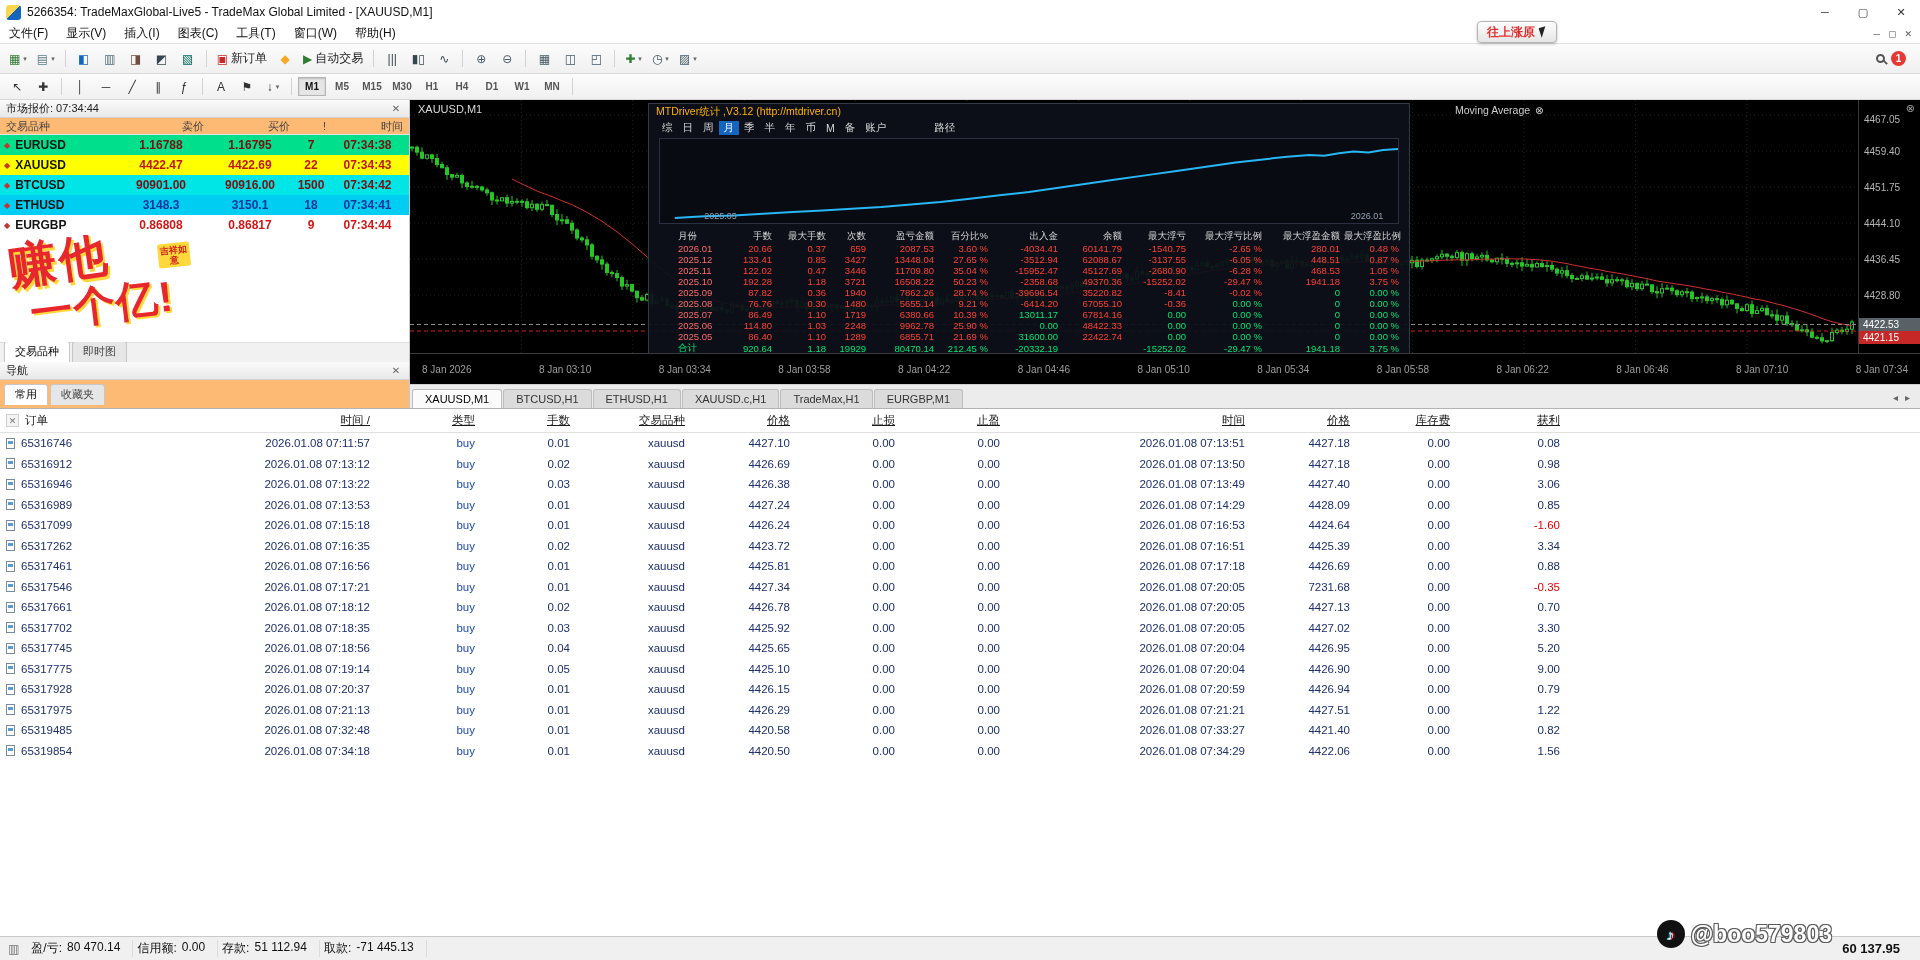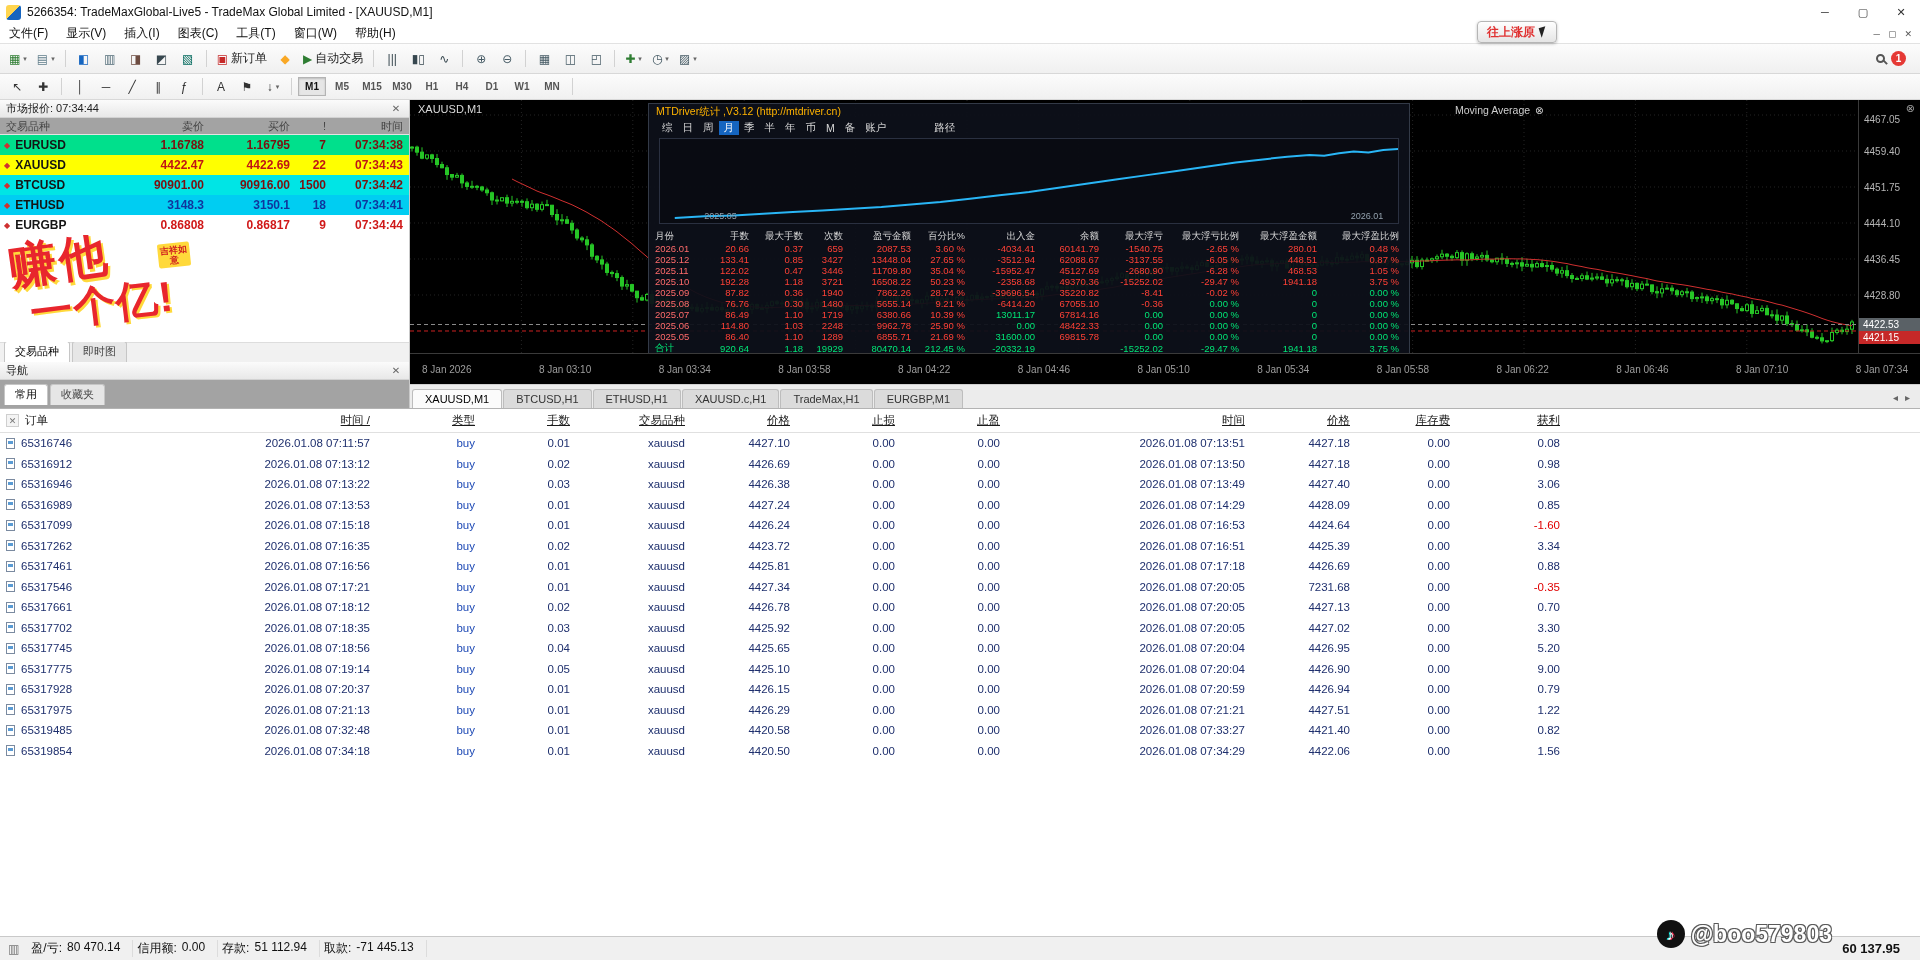--- a/index.html
+++ b/index.html
@@ -30,31 +30,31 @@
   .tf-group{display:flex;align-items:center;}
   .tf-btn{width:28px;height:19px;font-size:10px;font-weight:700;color:#555;display:flex;align-items:center;justify-content:center;border:1px solid transparent;margin:0 1px;}
   .tf-btn.active{background:#e6e6e6;border:1px solid #b4b4b4;box-shadow:inset 0 1px 2px rgba(0,0,0,.18);color:#111;}
   .row1-right{margin-left:auto;display:flex;align-items:center;gap:6px;padding-right:10px;}
   .mag{width:9px;height:9px;border:2px solid #555;border-radius:50%;position:relative;display:inline-block;}
   .mag::after{content:'';position:absolute;width:6px;height:2px;background:#555;transform:rotate(45deg);right:-5px;bottom:-2px;}
   .badge{width:15px;height:15px;border-radius:50%;background:#e53935;color:#fff;font-size:10px;font-weight:700;display:flex;align-items:center;justify-content:center;}
 
   
   .main-row{display:flex;height:308px;flex:none;}
-  .left-col{width:410px;display:flex;flex-direction:column;border-right:1px solid #c9c9c9;background:#a3a3a3;flex:none;}
+  .left-col{width:410px;display:flex;flex-direction:column;border-right:1px solid #c9c9c9;background:#fdba74;flex:none;}
   .panel-title{height:18px;background:linear-gradient(#fbfbfb,#e8e8e8);border-bottom:1px solid #d2d2d2;display:flex;align-items:center;padding:0 6px;font-size:11px;color:#222;flex:none;}
   .panel-close{margin-left:auto;color:#666;font-size:10px;width:14px;text-align:center;}
 
   .market-watch{height:262px;display:flex;flex-direction:column;flex:none;}
   .mw-header{display:grid;grid-template-columns:118px 92px 86px 36px 1fr;font-size:11px;color:#444;height:17px;align-items:center;border-bottom:1px solid #e3e3e3;flex:none;}
   .mw-header .num{text-align:right;padding-right:6px;}
   .mw-header .sym-h{padding-left:6px;}
   .mw-rows{flex:none;}
   .mw-row{display:grid;grid-template-columns:118px 92px 86px 36px 1fr;height:20px;align-items:center;font-size:12px;font-weight:700;}
-  .mw-row .num{text-align:right;padding-right:6px;}
+  .mw-row .num{text-align:center;padding-right:6px;}
   .mw-sym{display:flex;align-items:center;gap:5px;padding-left:4px;color:#141414;}
   .mw-ico{color:#d03030;font-size:8px;}
   .mw-canvas{flex:1;position:relative;overflow:hidden;background:#fff;}
   .callig1{position:absolute;left:8px;top:-6px;font-size:48px;font-weight:900;color:#e8262d;transform:rotate(-8deg);letter-spacing:3px;text-shadow:2px 3px 0 #ffd93b;}
   .callig2{position:absolute;left:30px;top:42px;font-size:42px;font-weight:900;color:#e8262d;transform:rotate(-7deg);letter-spacing:1px;text-shadow:2px 2px 0 #ffd93b;}
   .seal{position:absolute;left:158px;top:8px;background:#ffd93b;color:#d02020;font-size:9px;width:32px;line-height:10px;padding:2px;transform:rotate(-6deg);border-radius:2px;text-align:center;font-weight:700;}
   .mw-tabs{height:20px;background:#f1f1f1;display:flex;align-items:flex-end;padding-left:4px;gap:2px;border-top:1px solid #ddd;flex:none;}
   .ptab{font-size:11px;padding:2px 10px 3px;border:1px solid #c6c6c6;border-bottom:none;background:#e6e6e6;color:#444;border-radius:3px 3px 0 0;}
   .ptab.active{background:#fff;color:#000;}
 
@@ -99,21 +99,21 @@
   .mtd-menu{height:16px;display:flex;align-items:center;font-size:10.5px;color:#d8d8d8;padding:0 8px;}
   .mtd-menu .mtab{padding:0 5px;}
   .mtd-menu .mtab.active{background:#1565c0;color:#fff;}
   .mtd-path{margin-left:38px;padding:0 5px;}
   .mtd-chart{position:absolute;left:10px;right:10px;top:34px;height:86px;border:1px solid #2a3040;background:rgba(0,0,0,.25);}
   .mtd-chart svg{width:100%;height:100%;display:block;}
   .mtd-date{position:absolute;bottom:2px;font-size:9px;color:#93a1ad;}
   .mtd-date.l{left:6%;}
   .mtd-date.r{right:2%;}
   .mtd-table{position:absolute;left:6px;right:6px;top:126px;bottom:3px;display:flex;flex-direction:column;font-size:9.5px;}
-  .mtd-tr{flex:1;display:grid;grid-template-columns:50px 48px 54px 40px 68px 54px 70px 64px 64px 76px 78px 1fr;align-items:center;}
+  .mtd-tr{flex:1;display:grid;grid-template-columns:50px 48px 54px 40px 68px 54px 70px 64px 64px 76px 78px 1fr;align-items:center;margin-left:23px;}
   .mtd-c{padding-right:4px;white-space:nowrap;overflow:hidden;}
   .mtd-c.r{text-align:right;}
   .mtd-head .mtd-c{color:#d9d9d9;}
   .mtd-c.red{color:#ff4136;}
   .mtd-c.grn{color:#00e676;}
   .mtd-c.mon{color:#ff6b6b;}
 
   
   .chart-tabs{height:24px;background:#ececec;border-top:1px solid #cfcfcf;display:flex;align-items:flex-end;padding:2px 2px 0;gap:1px;flex:none;}
   .ct-tab{font-size:11px;color:#333;background:#dbdbdb;border:1px solid #bdbdbd;border-bottom:none;padding:3px 12px;border-radius:3px 3px 0 0;white-space:nowrap;}
@@ -1170,21 +1170,21 @@
                 <div class="mtd-c r grn">0.00 %</div>
               </div>
               <div class="mtd-tr">
                 <div class="mtd-c mon">2025.05</div>
                 <div class="mtd-c r red">86.40</div>
                 <div class="mtd-c r red">1.10</div>
                 <div class="mtd-c r red">1289</div>
                 <div class="mtd-c r red">6855.71</div>
                 <div class="mtd-c r red">21.69 %</div>
                 <div class="mtd-c r grn">31600.00</div>
-                <div class="mtd-c r red">69815.78</div>
+                <div class="mtd-c r red">22422.74</div>
                 <div class="mtd-c r grn">0.00</div>
                 <div class="mtd-c r grn">0.00 %</div>
                 <div class="mtd-c r grn">0</div>
                 <div class="mtd-c r grn">0.00 %</div>
               </div>
               <div class="mtd-tr">
                 <div class="mtd-c grn">合计</div>
                 <div class="mtd-c r grn">920.64</div>
                 <div class="mtd-c r grn">1.18</div>
                 <div class="mtd-c r grn">19929</div>

